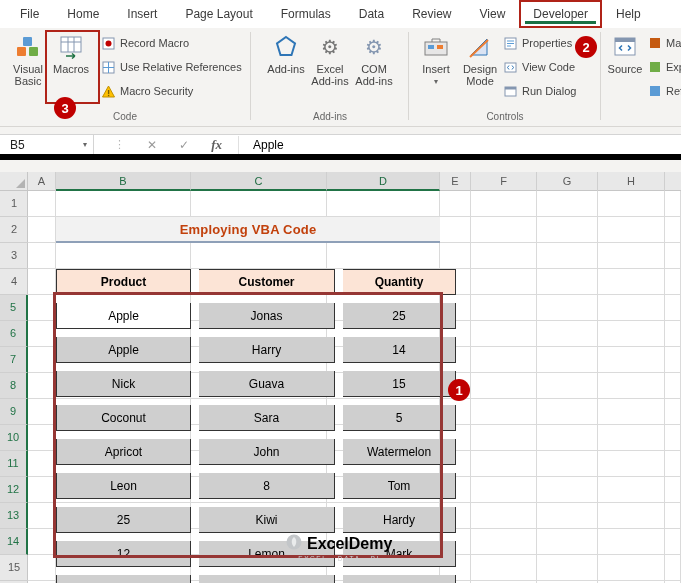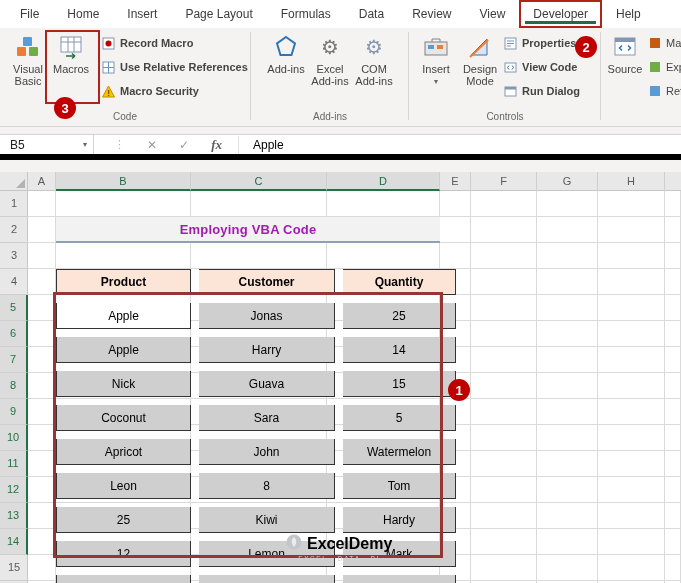--- a/index.html
+++ b/index.html
@@ -42,21 +42,21 @@
   .corner{position:absolute;left:0;top:0;width:28px;height:19px;background:#e8e8e8;border-right:1px solid #c6c6c6;border-bottom:1px solid #c6c6c6;box-sizing:border-box;z-index:3;}
   .corner:after{content:"";position:absolute;right:2px;bottom:2px;border-left:9px solid transparent;border-bottom:9px solid #b3b3b3;}
   .colhdr{position:absolute;top:0;height:19px;line-height:18px;text-align:center;font-size:11px;color:#5a5a5a;border-right:1px solid #cfcfcf;box-sizing:border-box;cursor:default;}
   .colhdr.sel{color:#1e6b41;background:#dcdcdc;border-bottom:2px solid #217346;}
   .rowcol{position:absolute;left:0;top:19px;width:28px;bottom:0;background:#e8e8e8;border-right:1px solid #c6c6c6;box-sizing:border-box;z-index:2;}
   .rowhdr{position:absolute;left:0;width:28px;height:26px;line-height:25px;text-align:center;font-size:11px;color:#5a5a5a;border-bottom:1px solid #cfcfcf;box-sizing:border-box;cursor:default;}
   .rowhdr.sel{color:#217346;background:#dcdcdc;border-right:2px solid #217346;}
   .gridarea{position:absolute;left:28px;top:19px;right:0;bottom:0;background:#fff;overflow:hidden;}
   .vline{position:absolute;top:0;bottom:0;width:1px;background:#dadada;z-index:0;}
   .hline{position:absolute;left:0;right:0;height:1px;background:#dadada;z-index:0;}
-  .title-block{position:absolute;left:28px;top:26px;width:384px;height:26px;background:#f2f2f2;border-bottom:2px solid #8ea0b8;box-sizing:border-box;display:flex;align-items:center;justify-content:center;font-size:13px;font-weight:bold;color:#a21caf;z-index:1;letter-spacing:.2px;}
+  .title-block{position:absolute;left:28px;top:26px;width:384px;height:26px;background:#f2f2f2;border-bottom:2px solid #8ea0b8;box-sizing:border-box;display:flex;align-items:center;justify-content:center;font-size:13px;font-weight:bold;color:#c2410c;z-index:1;letter-spacing:.2px;}
   .dtable{position:absolute;left:28px;top:78px;display:grid;grid-template-columns:135px 136px 113px;grid-auto-rows:26px;z-index:1;gap:8px;}
   .tcell{box-sizing:border-box;border-right:1px solid #333;border-bottom:1px solid #333;font-size:12px;display:flex;align-items:center;justify-content:center;background:#cfcfcf;color:#000;}
   .tcell:nth-child(3n+1){border-left:1px solid #333;}
   .tcell.thead{background:#fce4d6;font-weight:bold;border-top:1px solid #333;}
   .tcell.active-cell{background:#fff;}
   .sel-border{position:absolute;left:25px;top:101px;width:390px;height:266px;border:3px solid #963634;box-sizing:border-box;pointer-events:none;z-index:3;}
   
   .watermark{position:absolute;left:286px;top:534px;display:flex;flex-direction:column;align-items:center;z-index:4;}
   .wm-row{display:flex;align-items:center;gap:5px;font-size:16px;font-weight:bold;color:#000000;}
   .wm-tag{font-size:6.5px;letter-spacing:1.6px;color:#cdd0d3;margin-top:1px;}
@@ -95,21 +95,21 @@
       <div class="bigbtn" style="left:48px;width:46px;">
         <span class="bicon">
           <svg width="26" height="24" viewBox="0 0 26 24">
               <rect x="3" y="2" width="20" height="15" fill="#fff" stroke="#8496b0"></rect>
               <path d="M3 7h20M10 2v15M16 2v15" stroke="#8496b0" fill="none"></path>
               <path d="M8 21h9M17 21l-3-2.5M17 21l-3 2.5" stroke="#217346" stroke-width="1.5" fill="none"></path>
             </svg>
         </span>
         <span class="blabel">Macros</span>
       </div>
-      <div class="smallcol" style="left:102px;font-weight:bold;">
+      <div class="smallcol" style="left:102px;">
         <div class="smallbtn">
           <span class="sicon">
             <svg width="13" height="13">
                 <rect x="1" y="1" width="11" height="11" fill="#fff" stroke="#8496b0"></rect>
                 <circle cx="6.5" cy="6.5" r="3" fill="#c00000"></circle>
               </svg>
           </span>
           <span>Record Macro</span>
         </div>
         <div class="smallbtn">
@@ -176,21 +176,21 @@
       </div>
       <div class="bigbtn" style="left:48px;width:44px;">
         <span class="bicon">
           <svg width="26" height="24" viewBox="0 0 26 24">
               <path d="M4 20 20 4v16Z" fill="#dae3f3" stroke="#2e75b6"></path>
               <path d="M3 22 21 5" stroke="#ed7d31" stroke-width="2"></path>
             </svg>
         </span>
         <span class="blabel">Design Mode</span>
       </div>
-      <div class="smallcol" style="left:94px;font-weight:bold;">
+      <div class="smallcol" style="left:94px;">
         <div class="smallbtn">
           <span class="sicon">
             <svg width="13" height="13">
                 <rect x="1" y="1" width="11" height="11" fill="#fff" stroke="#8496b0"></rect>
                 <path d="M3 4h7M3 6.5h7M3 9h4" stroke="#5b9bd5"></path>
               </svg>
           </span>
           <span>Properties</span>
         </div>
         <div class="smallbtn">

